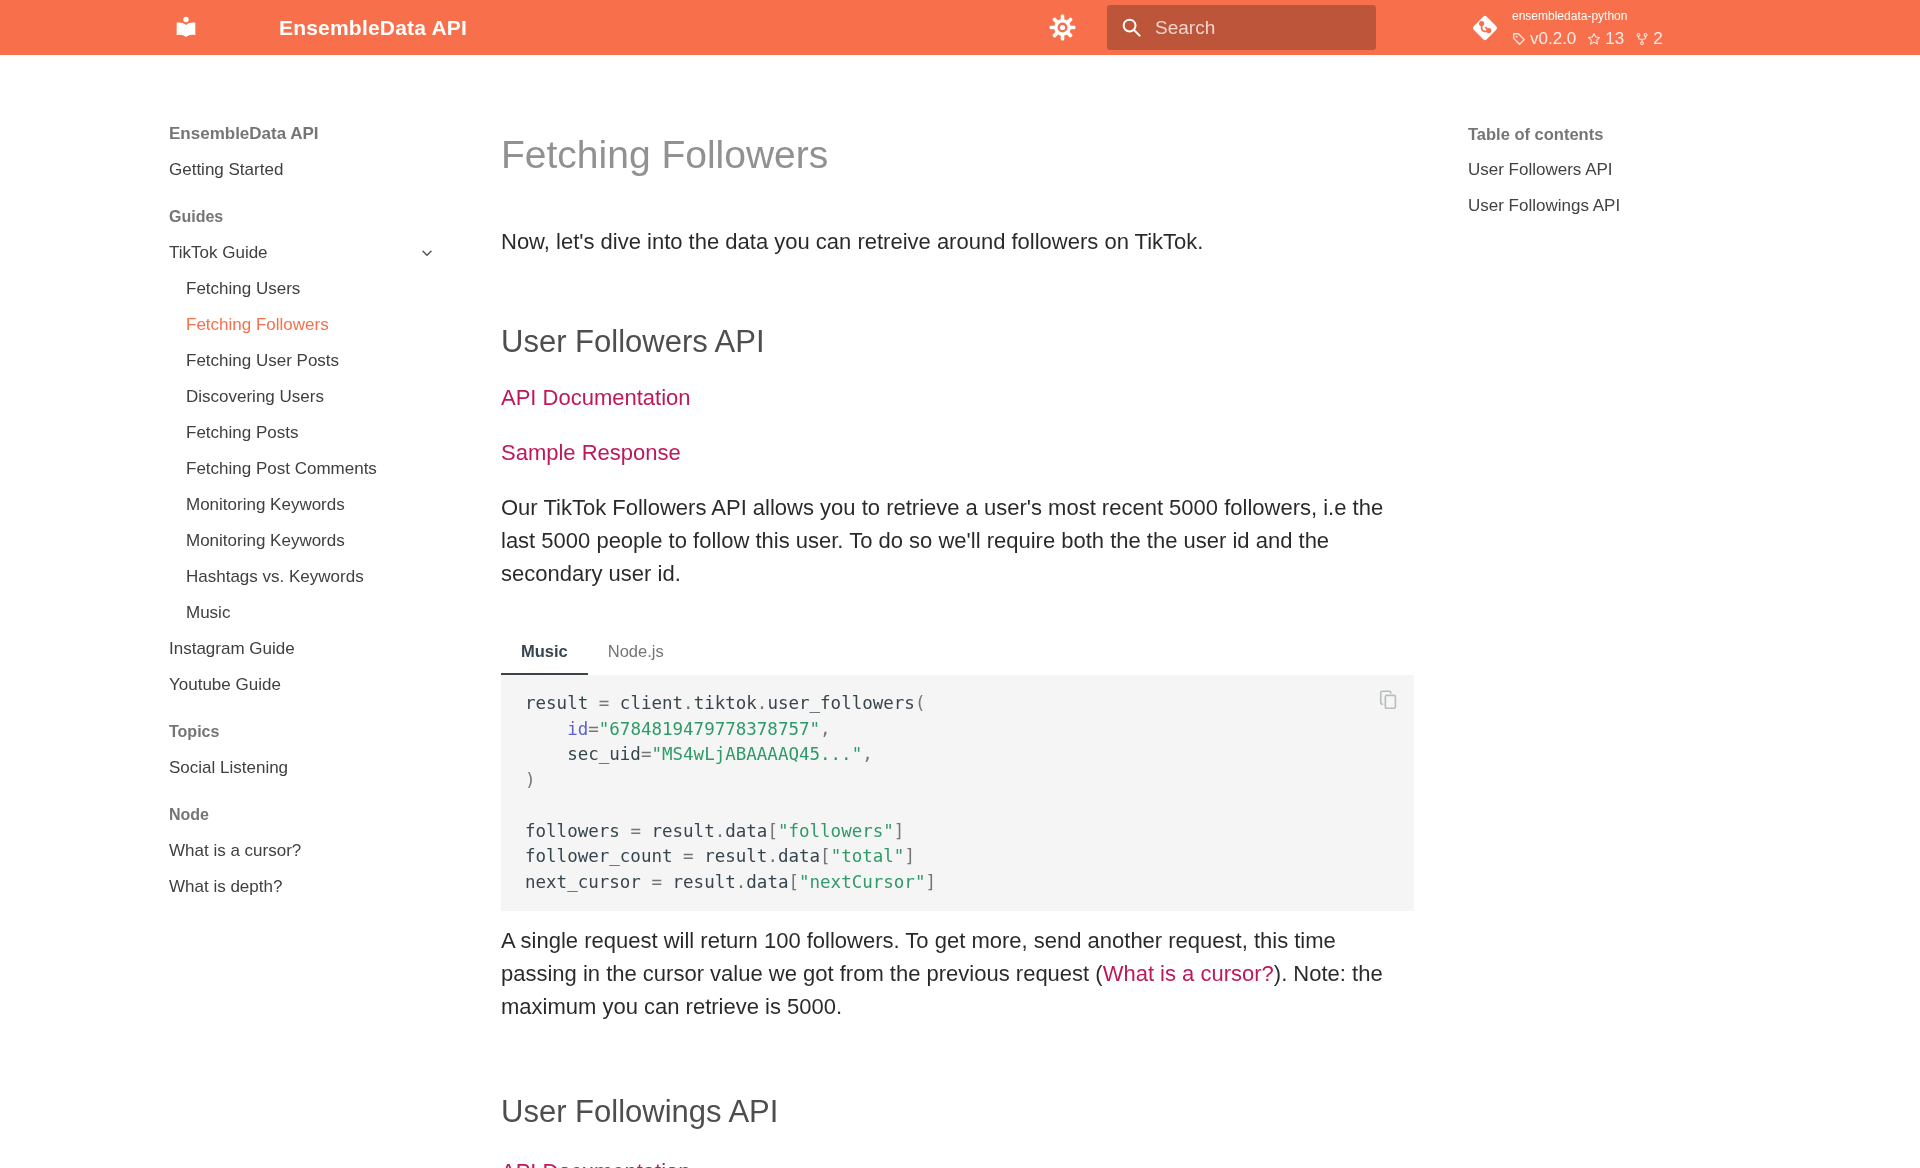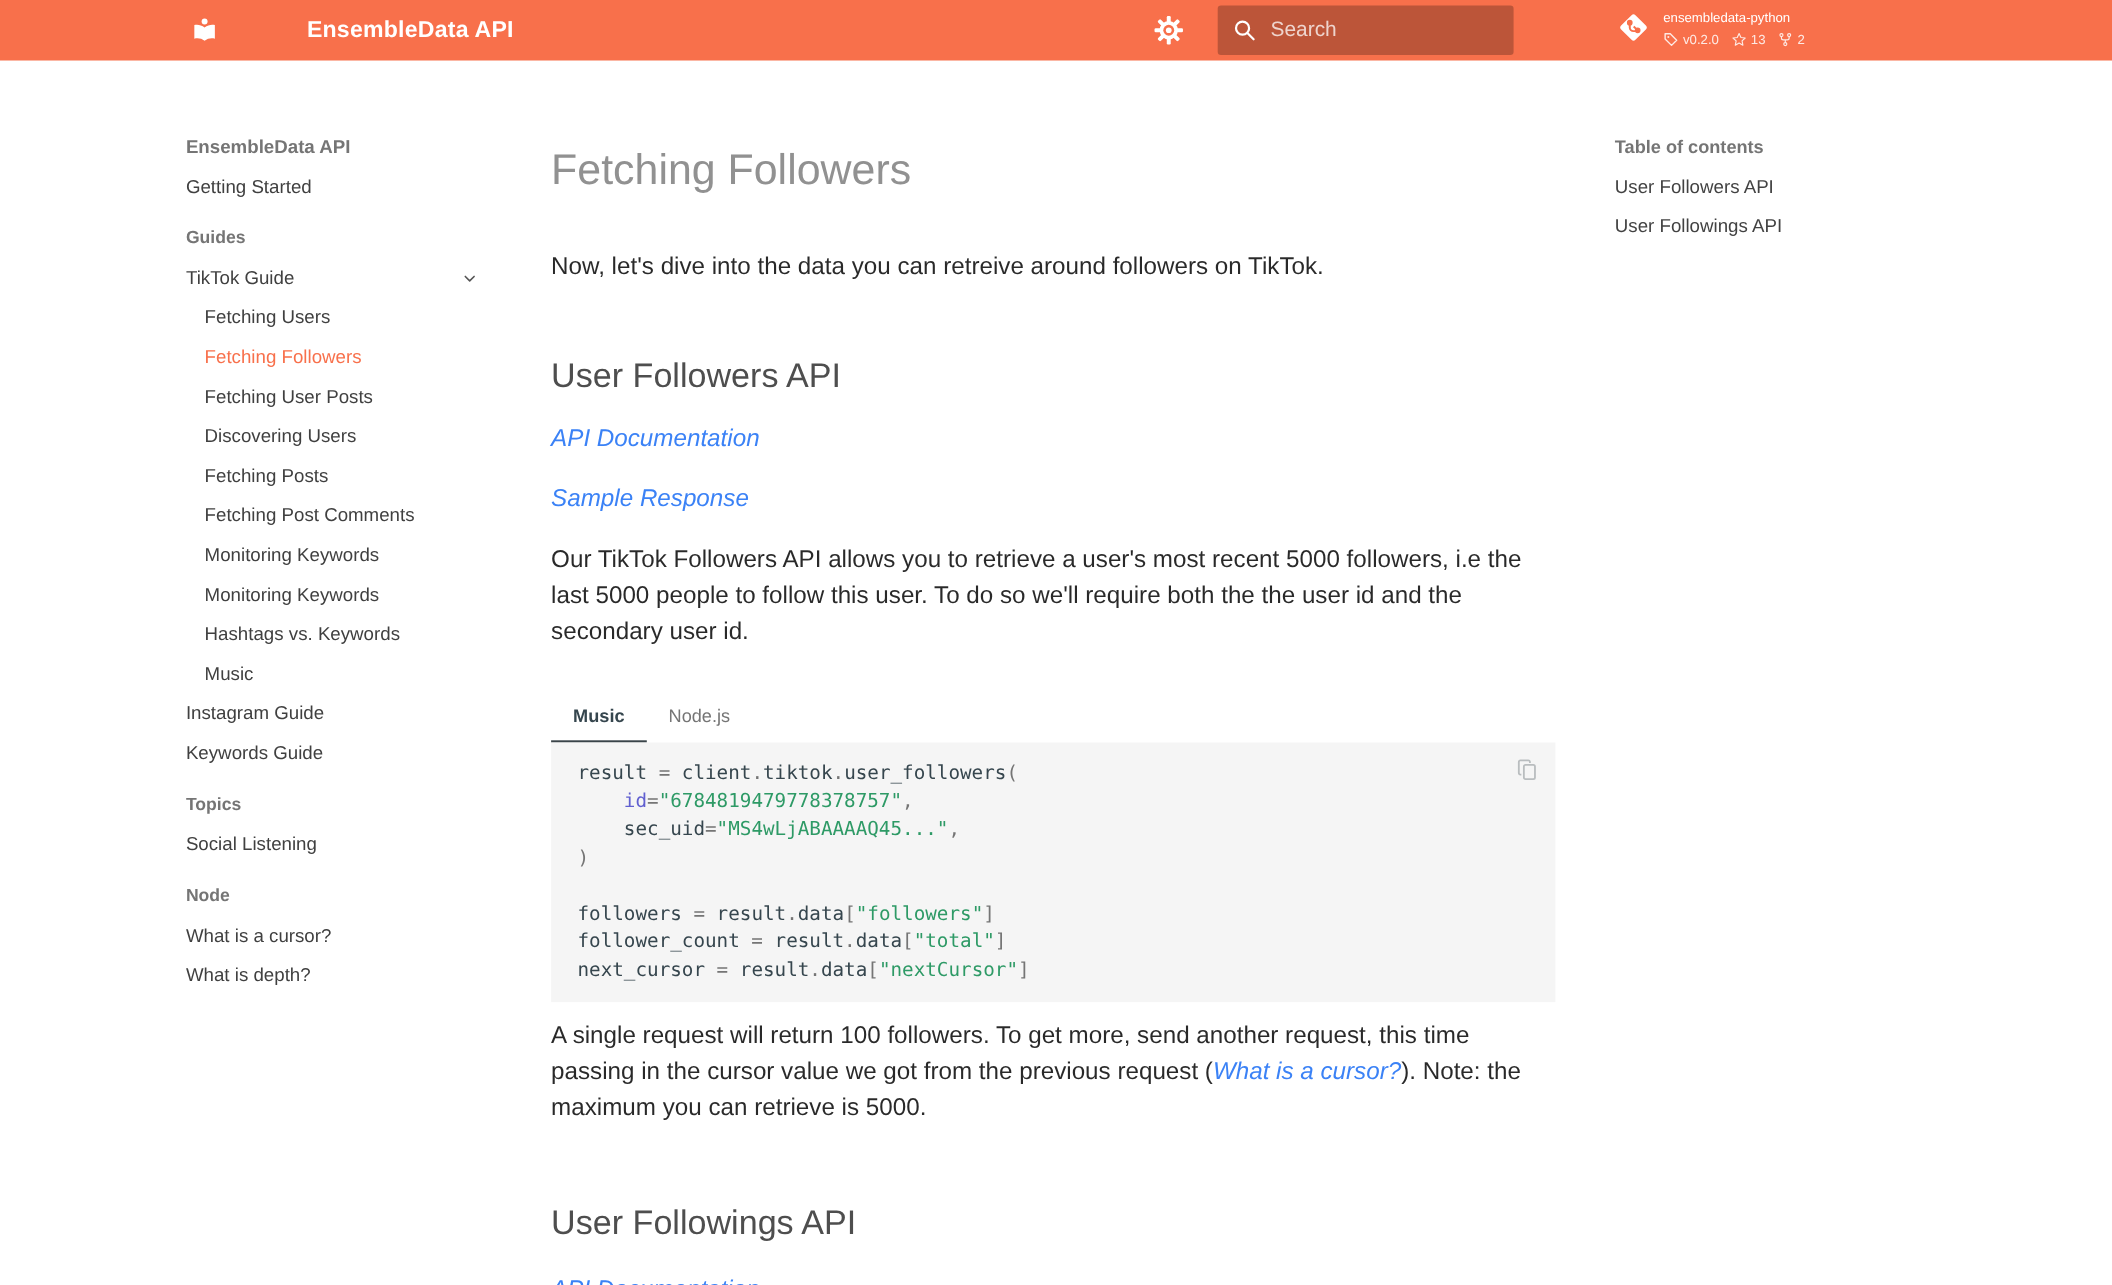--- a/index.html
+++ b/index.html
@@ -17,21 +17,21 @@
   .search-box { position:absolute; left:1107px; top:5px; width:269px; height:45px;
     background:rgba(0,0,0,.24); border-radius:3px; }
   .search-box svg { position:absolute; left:13px; top:11px; }
   .search-input { position:absolute; left:0; top:0; width:100%; height:100%;
     background:transparent; border:none; outline:none; color:#fff;
     font-size:19px; padding-left:48px; font-family:"Liberation Sans",sans-serif; }
   .search-input::placeholder { color:rgba(255,255,255,.75); }
   .repo { position:absolute; left:1470px; top:7px; display:flex; gap:12px;
     color:#fff; cursor:pointer; align-items:center; }
   .repo-name { font-size:12px; line-height:19px; }
-  .repo-meta { display:flex; gap:11px; align-items:flex-start; font-size:12px;
+  .repo-meta { display:flex; gap:11px; align-items:flex-start; font-size:17px;
     opacity:.85; margin-top:3px; }
   .repo-meta .fact { display:flex; gap:4px; align-items:center; }
 
   
   .sidebar { position:absolute; left:169px; top:116px; width:272px;
     font-size:17px; }
   .s-title   { height:36px; line-height:36px; font-weight:700; color:#757575; cursor:pointer; }
   .s-section { height:36px; line-height:36px; font-weight:700; color:#757575;
     font-size:16px; margin-top:11px; }
   .s-link, .s-expand, .s-sublink { position:relative; height:36px; line-height:36px;
@@ -51,21 +51,21 @@
   h1 { margin-top:131px; font-size:39px; line-height:47px; font-weight:300;
     color:#919191; }
   .intro { margin-top:47px; }
   p { font-size:22px; line-height:33px; color:rgba(0,0,0,.84); }
   h2 { font-size:31px; line-height:39px; font-weight:300; color:#4e4e4e; }
   .h2-followers { margin-top:64px; }
   .p-link { cursor:pointer; }
   .p-link-1 { margin-top:20px; }
   .p-link-2 { margin-top:22px; }
   .desc { margin-top:22px; }
-  a.link, .p-link { color:#3b82f6; text-decoration:none;font-style:italic; }
+  a.link, .p-link { color:#be185d; text-decoration:none; }
   .note { margin-top:13px; }
   .h2-followings { margin-top:69px; }
   .p-link-3 { margin-top:24px; }
 
   
   .tabs { margin-top:46px; display:flex; }
   .tab { padding:6px 20px 12px; font-size:16.5px; cursor:pointer; color:#757575; }
   .tab.active { color:#36464e; font-weight:700; border-bottom:2.5px solid #3a4449; }
   .codeblock { position:relative; background:#f5f5f5; padding:16px 24px;
     font-family:"DejaVu Sans Mono", monospace; font-size:17.5px; }
@@ -161,21 +161,21 @@
     <div class="s-sublink active">Fetching Followers</div>
     <div class="s-sublink">Fetching User Posts</div>
     <div class="s-sublink">Discovering Users</div>
     <div class="s-sublink">Fetching Posts</div>
     <div class="s-sublink">Fetching Post Comments</div>
     <div class="s-sublink">Monitoring Keywords</div>
     <div class="s-sublink">Monitoring Keywords</div>
     <div class="s-sublink">Hashtags vs. Keywords</div>
     <div class="s-sublink">Music</div>
     <div class="s-link">Instagram Guide</div>
-    <div class="s-link">Keywords Guide</div>
+    <div class="s-link">Youtube Guide</div>
     <div class="s-section">Topics</div>
     <div class="s-link">Social Listening</div>
     <div class="s-section">Node</div>
     <div class="s-link">What is a cursor?</div>
     <div class="s-link">What is depth?</div>
   </nav>
 
 <main class="main">
   <h1>Fetching Followers</h1>
   <p class="intro">Now, let's dive into the data you can retreive around followers on TikTok.</p>

